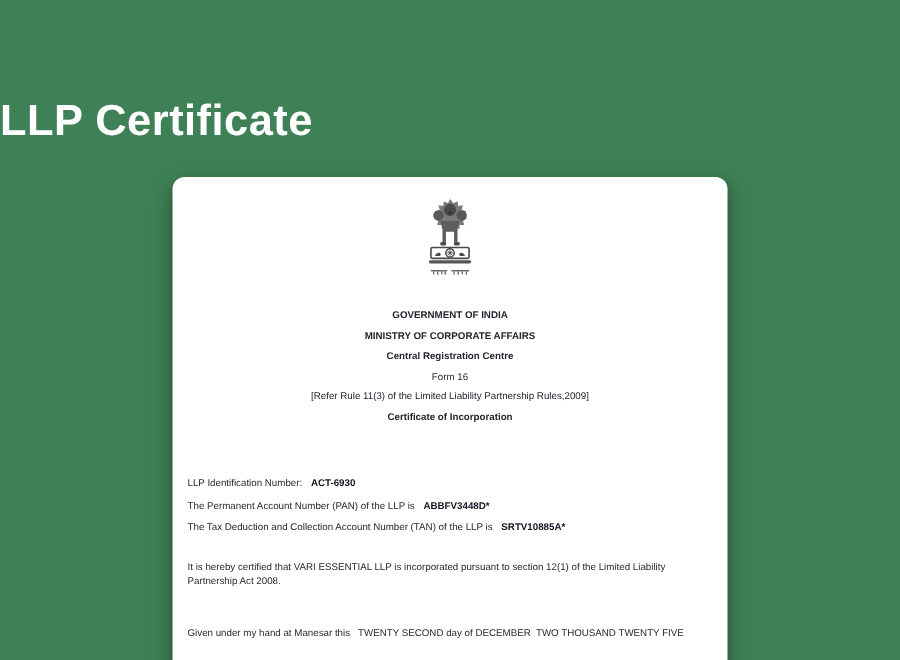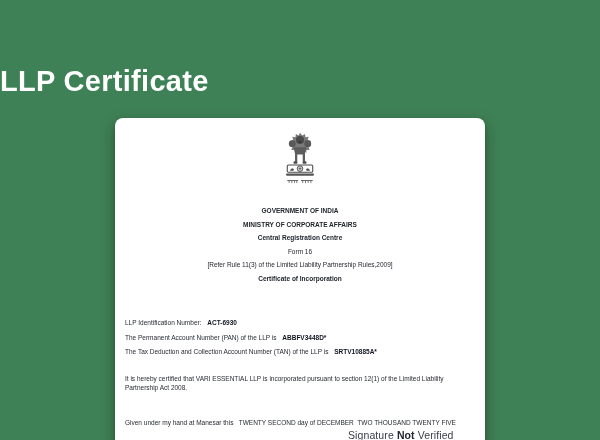--- a/index.html
+++ b/index.html
@@ -123,19 +123,14 @@
 
   <div class="body-line line-tan">
     <span>The Tax Deduction and Collection Account Number (TAN) of the LLP is</span>
     <span class="val">SRTV10885A*</span>
   </div>
 
   <div class="body-line line-para">It is hereby certified that VARI ESSENTIAL LLP is incorporated pursuant to section 12(1) of the Limited Liability Partnership Act 2008.</div>
 
   <div class="body-line line-issued">Given under my hand at Manesar this   TWENTY SECOND day of DECEMBER  TWO THOUSAND TWENTY FIVE</div>
 
-  <div class="signature">
-    <span>Signature</span>
-    <span class="sig-not">Not</span>
-    <span>Verified</span>
-  </div>
 
 </div>
 
 </body></html>

